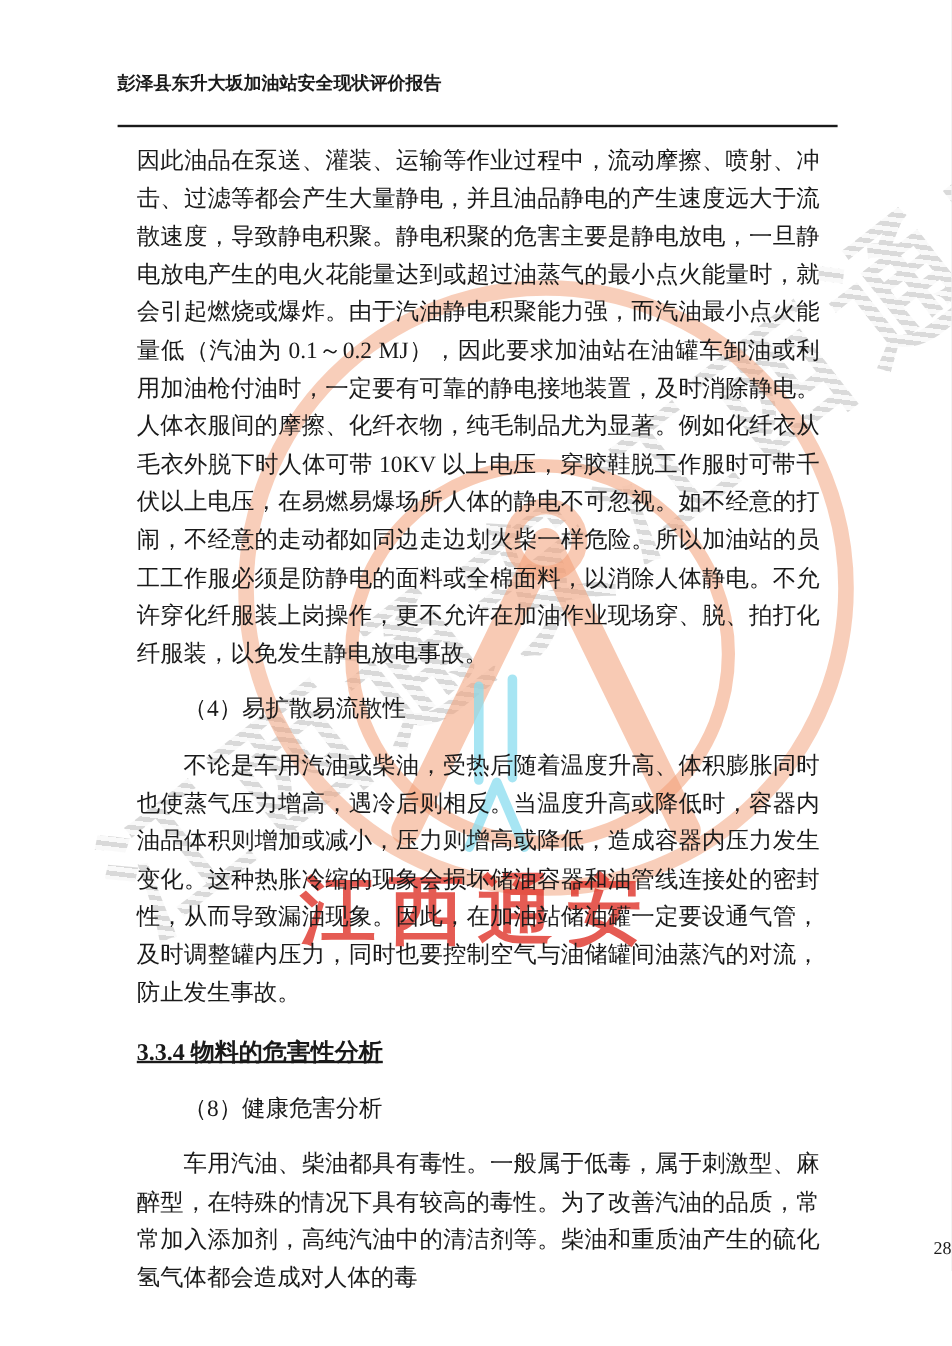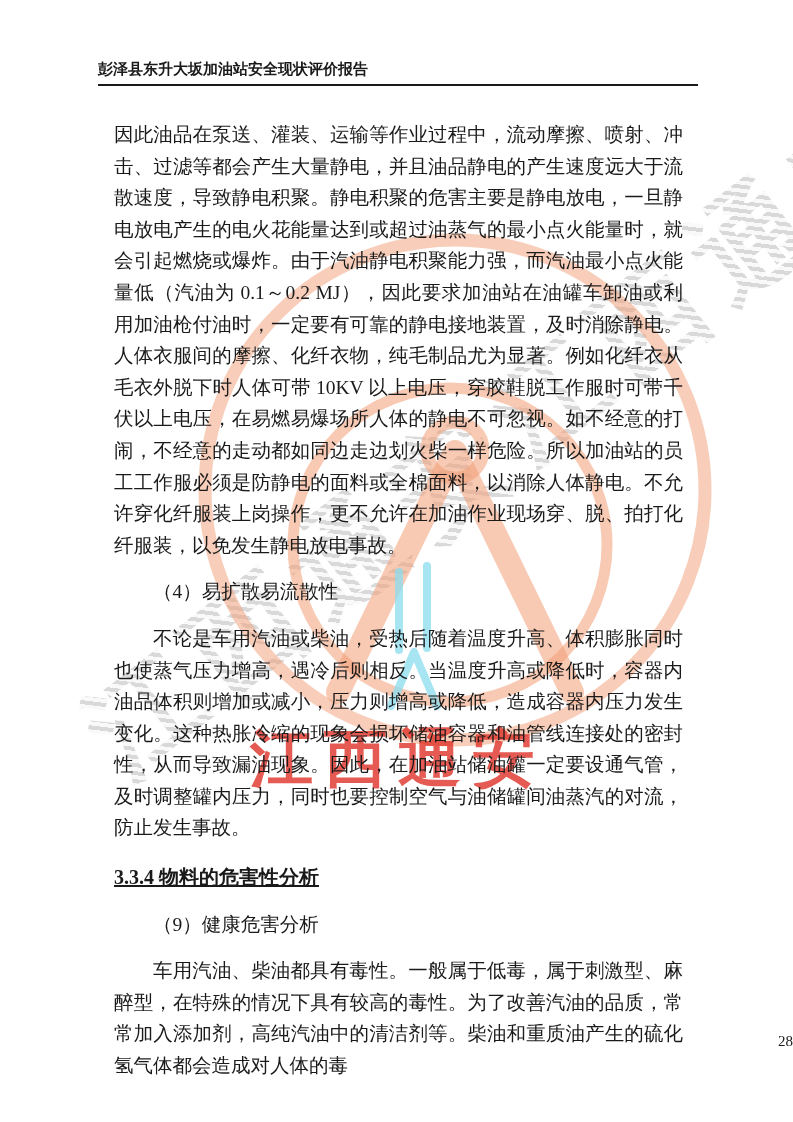--- a/index.html
+++ b/index.html
@@ -34,21 +34,21 @@
     color:rgba(222,50,40,.8);
     white-space:nowrap;
     z-index:3;pointer-events:none;text-align:center;
   }
   
   .content{position:relative;z-index:10;}
   .doc-header{
     position:absolute;left:98px;right:95px;top:60px;
     display:flex;justify-content:space-between;align-items:flex-end;
     font-size:15px;font-weight:700;
-    padding-bottom:5px;border-bottom:2px solid #1a1a1a;
+    padding-bottom:25px;border-bottom:2px solid #1a1a1a;
     z-index:10;
   }
   .doc-body{
     position:absolute;left:99px;top:104px;width:599px;
     font-size:19.5px;line-height:31.6px;
     text-align:justify;text-justify:inter-character;
     z-index:10;
   }
   .para{margin:15px;}
   .para.body,.para.sub{text-indent:2em;}
@@ -80,21 +80,21 @@
 
   <div class="doc-header content">
     <span>彭泽县东升大坂加油站安全现状评价报告</span>
   </div>
 
   <div class="doc-body content">
       <p class="para body_first">因此油品在泵送、灌装、运输等作业过程中，流动摩擦、喷射、冲击、过滤等都会产生大量静电，并且油品静电的产生速度远大于流散速度，导致静电积聚。静电积聚的危害主要是静电放电，一旦静电放电产生的电火花能量达到或超过油蒸气的最小点火能量时，就会引起燃烧或爆炸。由于汽油静电积聚能力强，而汽油最小点火能量低（汽油为 0.1～0.2 MJ），因此要求加油站在油罐车卸油或利用加油枪付油时，一定要有可靠的静电接地装置，及时消除静电。人体衣服间的摩擦、化纤衣物，纯毛制品尤为显著。例如化纤衣从毛衣外脱下时人体可带 10KV 以上电压，穿胶鞋脱工作服时可带千伏以上电压，在易燃易爆场所人体的静电不可忽视。如不经意的打闹，不经意的走动都如同边走边划火柴一样危险。所以加油站的员工工作服必须是防静电的面料或全棉面料，以消除人体静电。不允许穿化纤服装上岗操作，更不允许在加油作业现场穿、脱、拍打化纤服装，以免发生静电放电事故。</p>
       <p class="para sub">（4）易扩散易流散性</p>
       <p class="para body">不论是车用汽油或柴油，受热后随着温度升高、体积膨胀同时也使蒸气压力增高，遇冷后则相反。当温度升高或降低时，容器内油品体积则增加或减小，压力则增高或降低，造成容器内压力发生变化。这种热胀冷缩的现象会损坏储油容器和油管线连接处的密封性，从而导致漏油现象。因此，在加油站储油罐一定要设通气管，及时调整罐内压力，同时也要控制空气与油储罐间油蒸汽的对流，防止发生事故。</p>
       <p class="para heading">3.3.4 物料的危害性分析</p>
-      <p class="para sub">（9）健康危害分析</p>
+      <p class="para sub">（8）健康危害分析</p>
       <p class="para body">车用汽油、柴油都具有毒性。一般属于低毒，属于刺激型、麻醉型，在特殊的情况下具有较高的毒性。为了改善汽油的品质，常常加入添加剂，高纯汽油中的清洁剂等。柴油和重质油产生的硫化氢气体都会造成对人体的毒</p>
     </div>
 
   <div class="doc-footer content">
     <span>28</span>
   </div>
 
 </div>
 
 </body></html>

